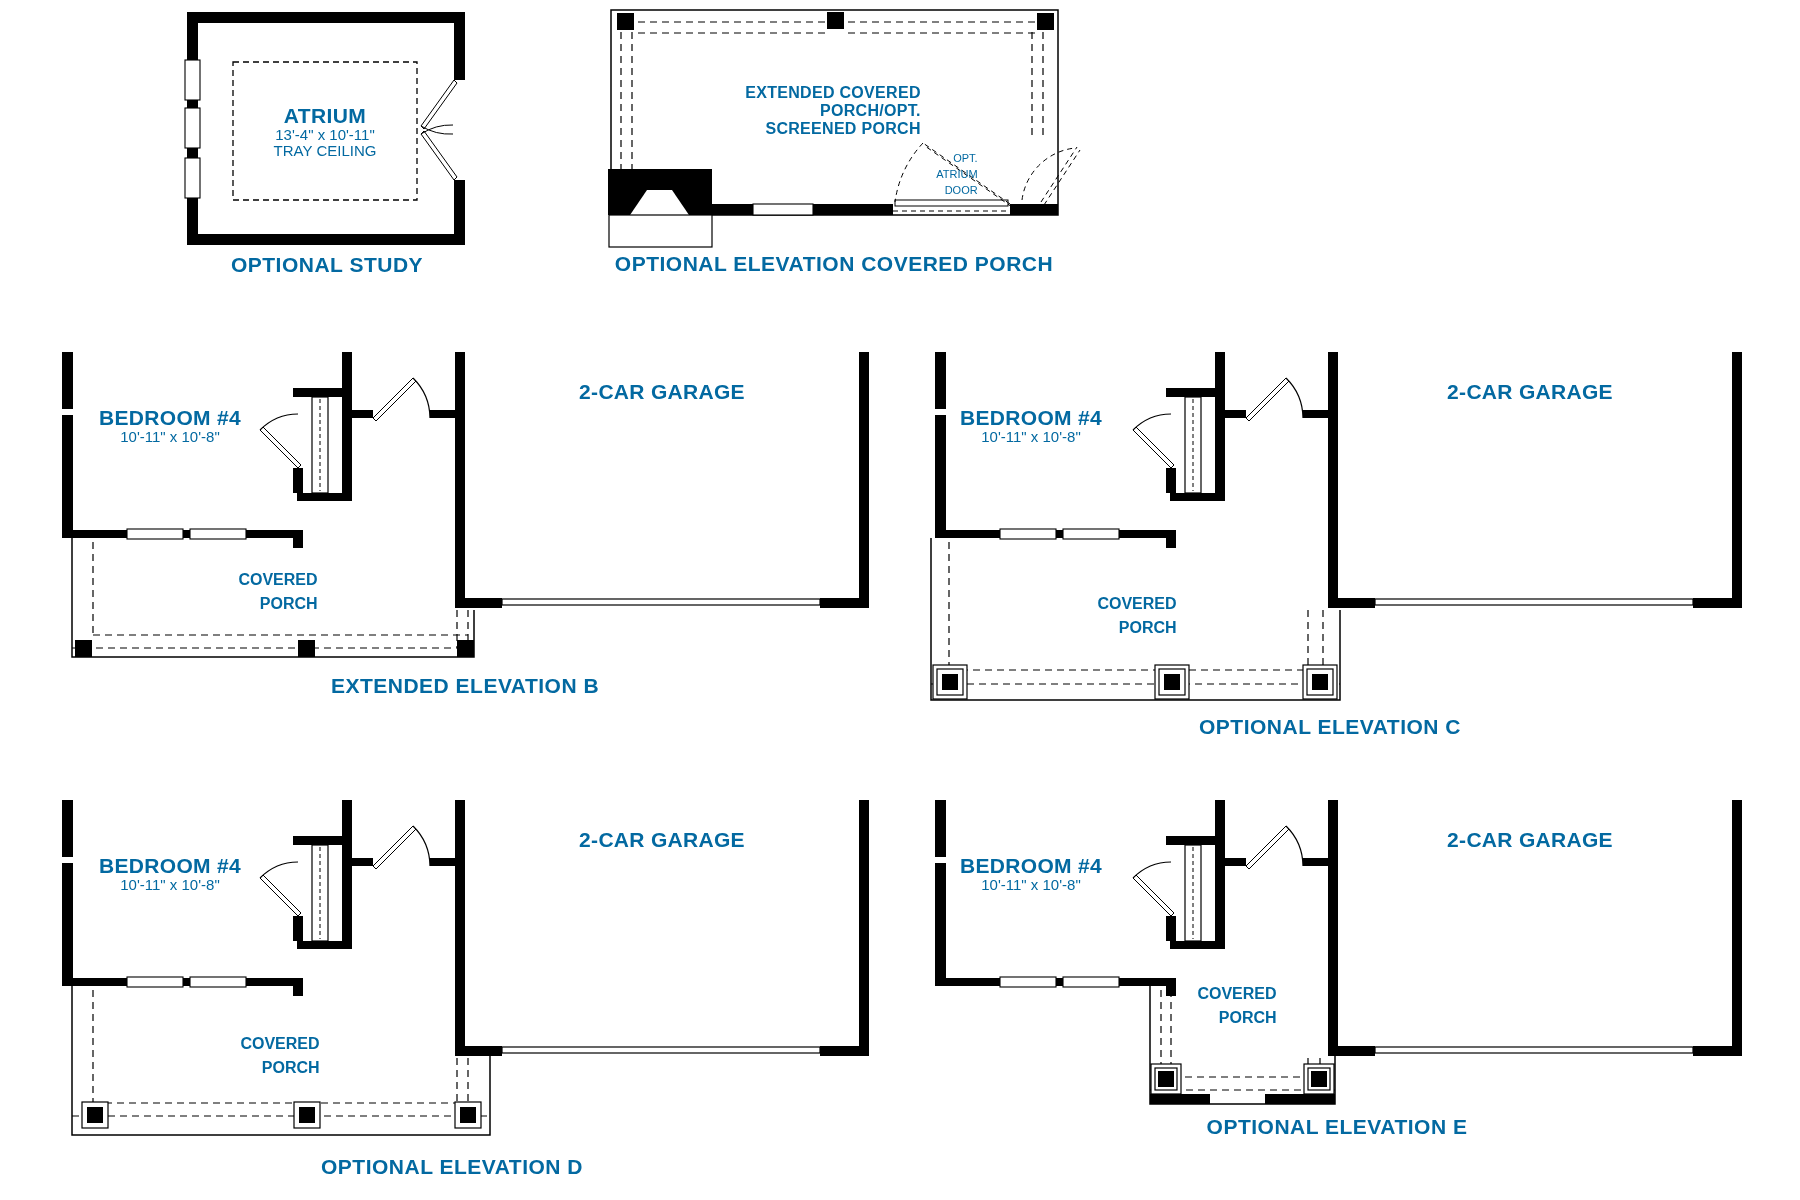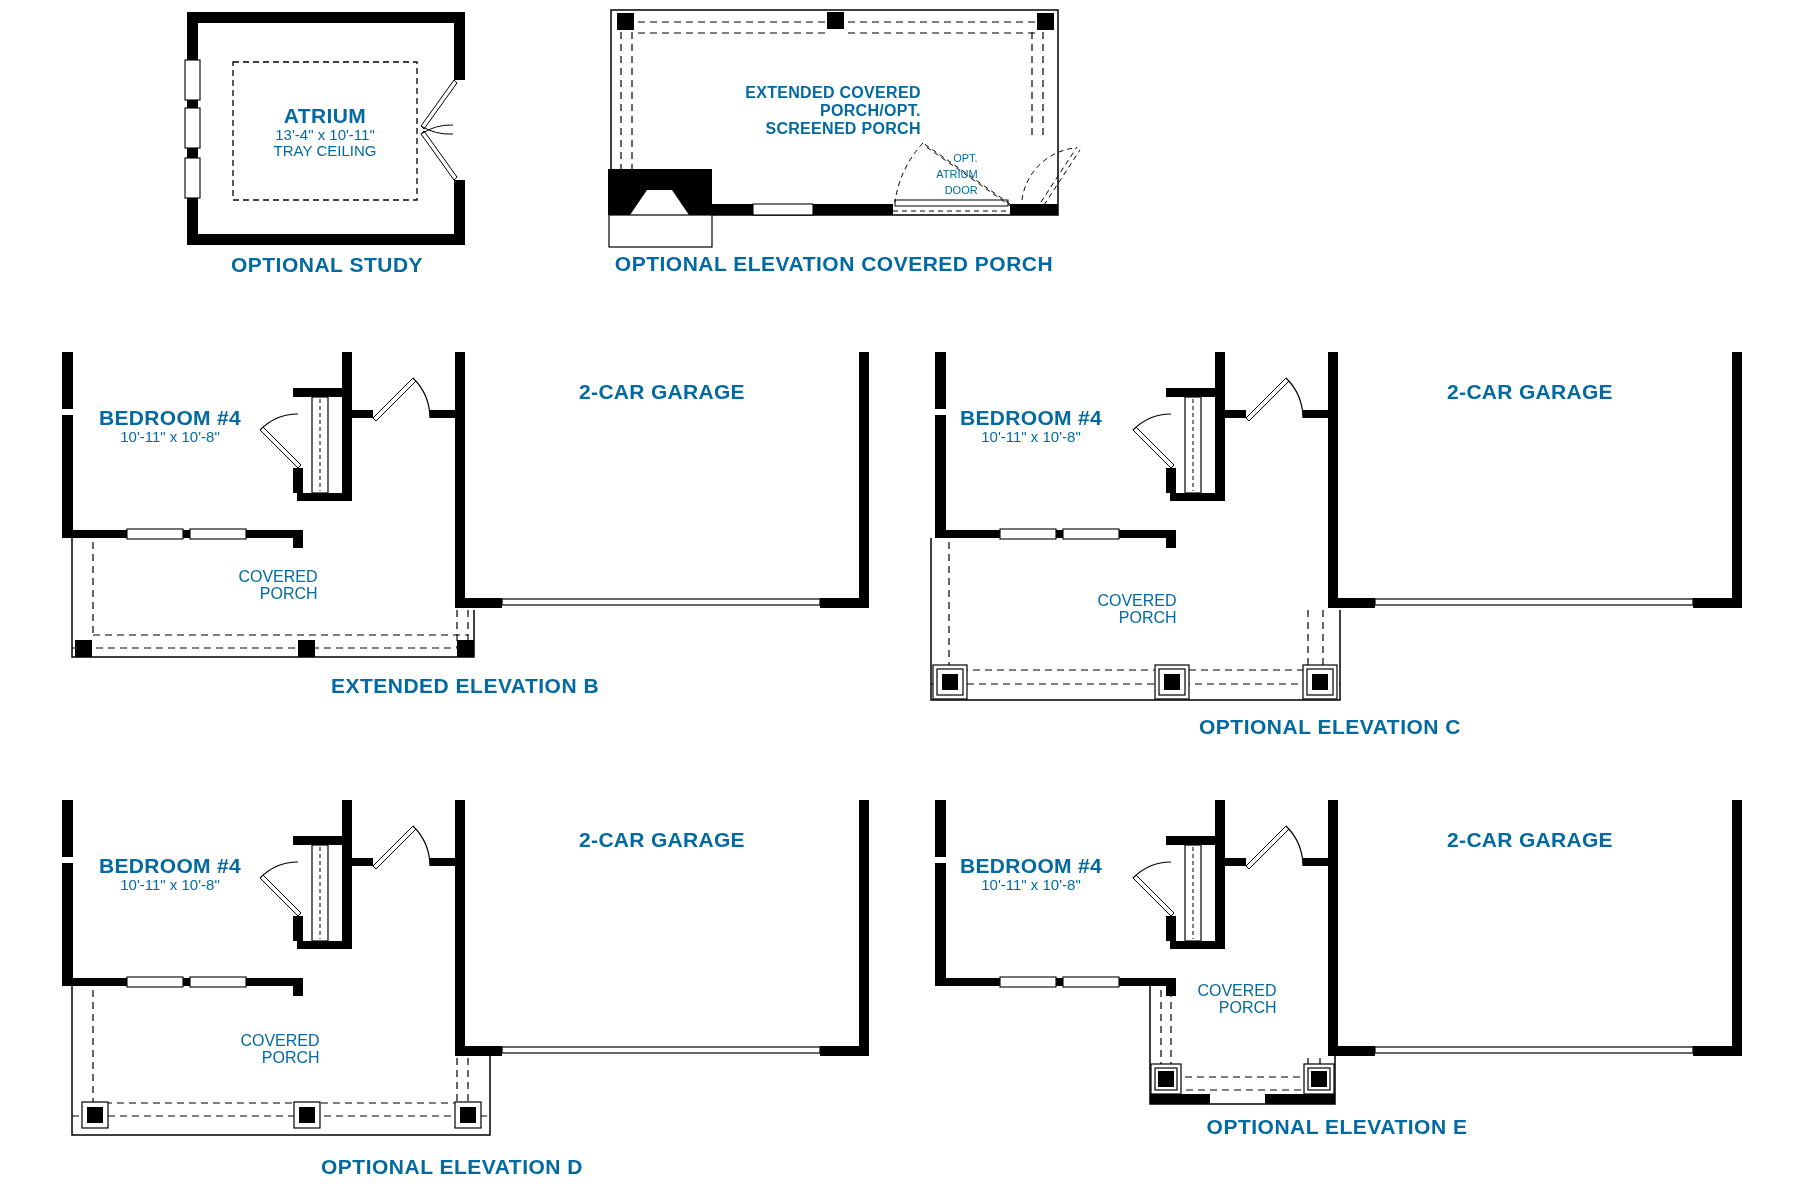--- a/index.html
+++ b/index.html
@@ -8,21 +8,21 @@
     font-family:"Liberation Sans", sans-serif;color:#000;overflow:hidden;
   }
   svg{position:absolute;display:block;}
   .lbl{
     position:absolute;transform:translateX(-50%);text-align:right;
     white-space:pre-line;color:#0369a1;
   }
   .cap{font-weight:bold;font-size:21px;letter-spacing:.5px;}
   .room{font-weight:bold;font-size:21px;letter-spacing:.3px;}
   .dims{font-size:15px;}
-  .porchtxt{font-weight:normal;font-size:16px;line-height:17px;}
+  .porchtxt{font-weight:bold;font-size:16px;line-height:24px;}
   .extroom{font-weight:bold;font-size:16px;line-height:18px;letter-spacing:.3px;}
   .studyroom{font-weight:bold;font-size:21px;letter-spacing:.4px;}
   .tiny{font-size:11px;line-height:16px;}
 </style>
 </head>
 <body>
 
 <div id="sheet">
 
   <div>

